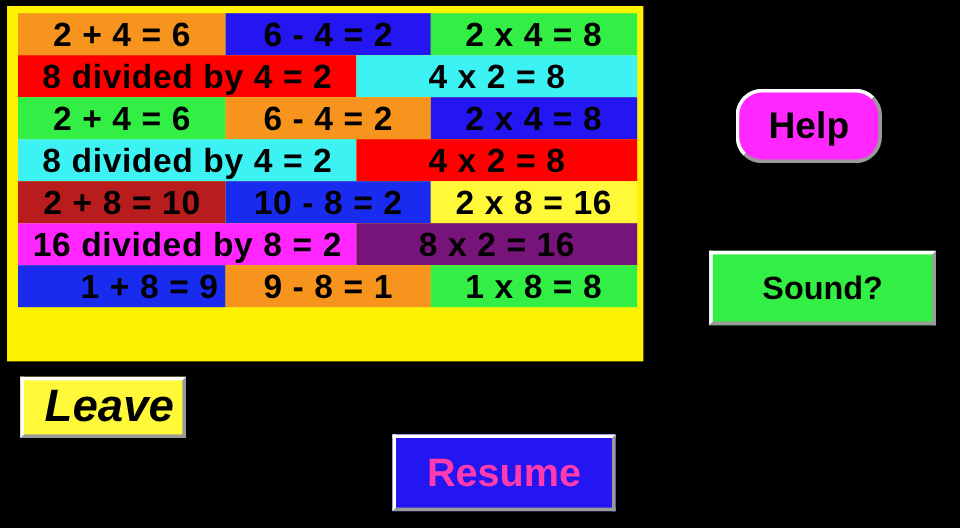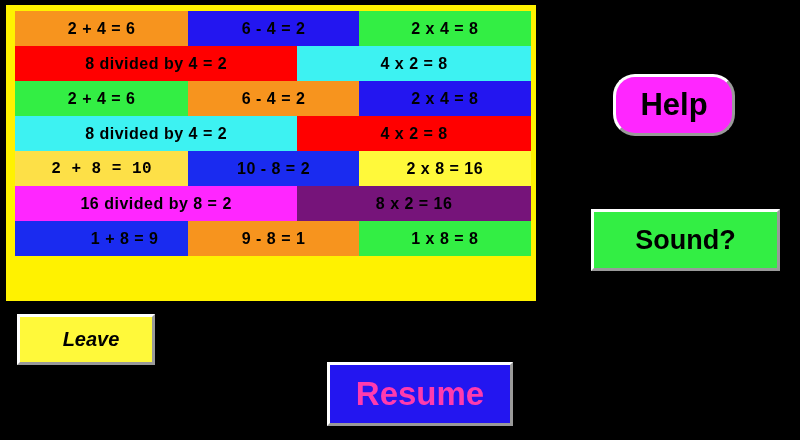--- a/index.html
+++ b/index.html
@@ -32,21 +32,21 @@
     height: 35px;
     width: 100%;
     box-sizing: border-box;
   }
   .fact-cell {
     display: flex;
     align-items: center;
     justify-content: center;
     color: #000000;
     font-weight: bold;
-    font-size: 16px;
+    font-size: 28px;
     letter-spacing: 0.5px;
     box-sizing: border-box;
     height: 100%;
     overflow: hidden;
     white-space: nowrap;
   }
   .row-triple .fact-cell:nth-child(1) { width: 33.6%; }
   .row-triple .fact-cell:nth-child(2) { width: 33.0%; }
   .row-triple .fact-cell:nth-child(3) { width: 33.4%; }
   .row-double .fact-cell:nth-child(1) { width: 54.7%; }
@@ -78,21 +78,21 @@
   #sound-button {
     left: 591px; top: 209px;
     width: 189px; height: 62px;
     background: #33EE44;
     font-size: 27px;
   }
   #leave-button {
     left: 17px; top: 314px;
     width: 138px; height: 51px;
     background: #FFF93A;
-    font-size: 20px;
+    font-size: 38px;
     font-style: italic;
     padding-left: 10px;
   }
   #resume-button {
     left: 327px; top: 362px;
     width: 186px; height: 64px;
     background: #2316F0;
     color: #FF3BAE;
     font-size: 33px;
   }
@@ -113,21 +113,21 @@
     <div class="fact-row row-triple">
       <div class="fact-cell" style="background: rgb(51, 238, 68); color: rgb(0, 0, 0);">2 + 4 = 6</div>
       <div class="fact-cell" style="background: rgb(247, 148, 30); color: rgb(0, 0, 0);">6 - 4 = 2</div>
       <div class="fact-cell" style="background: rgb(35, 22, 240); color: rgb(0, 0, 0);">2 x 4 = 8</div>
     </div>
     <div class="fact-row row-double">
       <div class="fact-cell" style="background: rgb(61, 242, 242); color: rgb(0, 0, 0);">8 divided by 4 = 2</div>
       <div class="fact-cell" style="background: rgb(255, 0, 0); color: rgb(0, 0, 0);">4 x 2 = 8</div>
     </div>
     <div class="fact-row row-triple">
-      <div class="fact-cell" style="background: #fde047; color: rgb(0, 0, 0); font-family: Liberation Mono, monospace;">2 + 8 = 10</div>
+      <div class="fact-cell" style="background: #b91c1c; color: rgb(0, 0, 0);">2 + 8 = 10</div>
       <div class="fact-cell" style="background: rgb(26, 43, 240); color: rgb(0, 0, 0);">10 - 8 = 2</div>
       <div class="fact-cell" style="background: rgb(255, 249, 58); color: rgb(0, 0, 0);">2 x 8 = 16</div>
     </div>
     <div class="fact-row row-double">
       <div class="fact-cell" style="background: rgb(255, 38, 255); color: rgb(0, 0, 0);">16 divided by 8 = 2</div>
       <div class="fact-cell" style="background: rgb(118, 20, 122); color: rgb(0, 0, 0);">8 x 2 = 16</div>
     </div>
     <div class="fact-row row-triple">
       <div class="fact-cell" style="background: rgb(26, 43, 240); color: rgb(0, 0, 0); padding-left: 46px;">1 + 8 = 9</div>
       <div class="fact-cell" style="background: rgb(247, 148, 30); color: rgb(0, 0, 0);">9 - 8 = 1</div>

